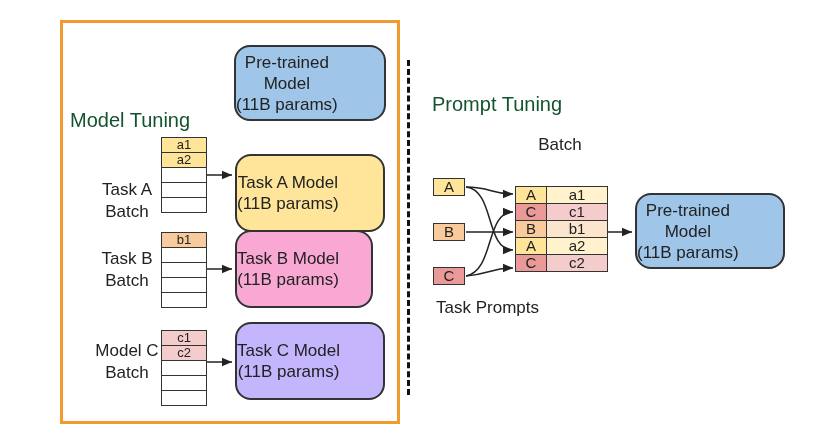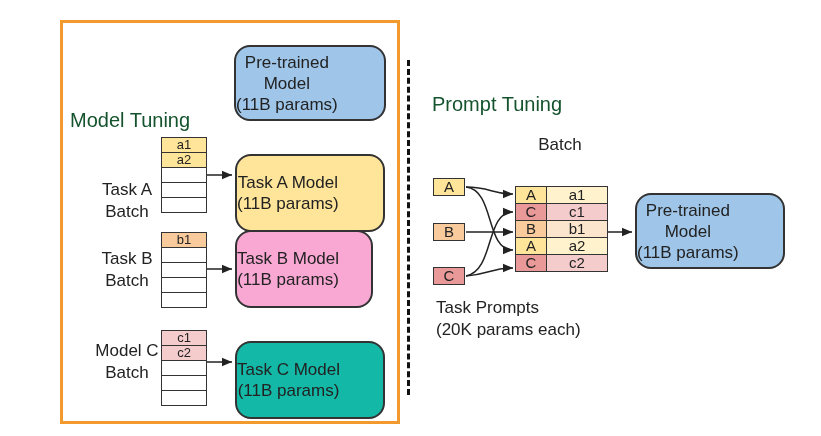--- a/index.html
+++ b/index.html
@@ -80,42 +80,41 @@
   <div>Model C</div>
   <div>Batch</div>
 </div>
 <div class="batch" style="left:161px;top:330px;">
   <div class="cell" style="background:#F4CCCC">c1</div>
   <div class="cell" style="background:#F4CCCC">c2</div>
   <div class="cell"></div>
   <div class="cell"></div>
   <div class="cell"></div>
 </div>
-<div class="model" style="left:235px;top:322px;width:150px;height:78px;background:#14b8a6;margin-top:19px;">
+<div class="model" style="left:235px;top:322px;width:150px;height:78px;background:#c4b5fd;">
   <div>
     <div>Task C Model</div>
     <div>(11B params)</div>
   </div>
 </div>
 
 <div class="dash"></div>
 
 <div class="heading" style="left:432px;top:53px;">Prompt Tuning</div>
 
 <div class="label" style="left:500px;top:134px;width:120px;">
   <div>Batch</div>
 </div>
 
 <div class="tp" style="left:433px;top:178px;background:#FFE599;">A</div>
 <div class="tp" style="left:433px;top:223px;background:#F9CB9C;">B</div>
 <div class="tp" style="left:433px;top:267px;background:#EA9999;">C</div>
 
 <div class="label" style="left:428px;top:297px;text-align:left;margin-left:8px;">
   <div>Task Prompts</div>
-  <div>(20K params each)</div>
 </div>
 
 <div class="mixed">
   <div class="mrow">
     <div class="k" style="background:#FFE599">A</div>
     <div class="v" style="background:#FFF2CC">a1</div>
   </div>
   <div class="mrow">
     <div class="k" style="background:#EA9999">C</div>
     <div class="v" style="background:#F4CCCC">c1</div>

